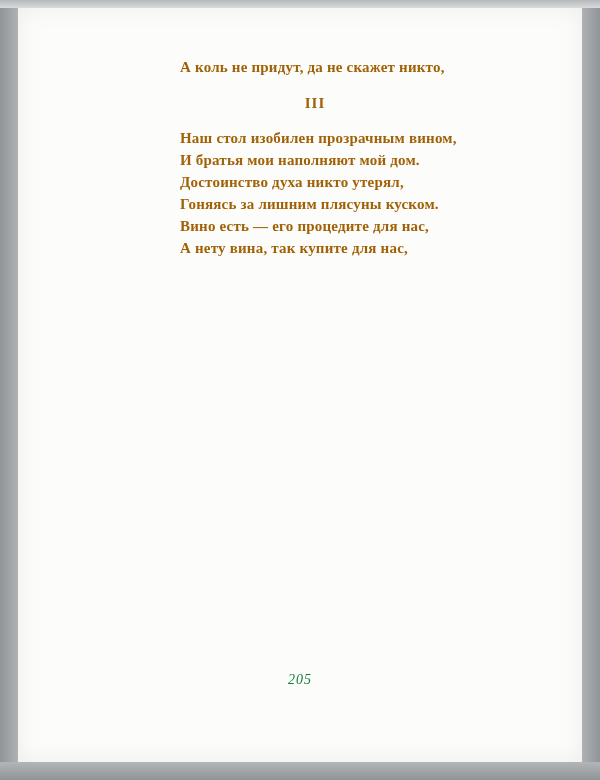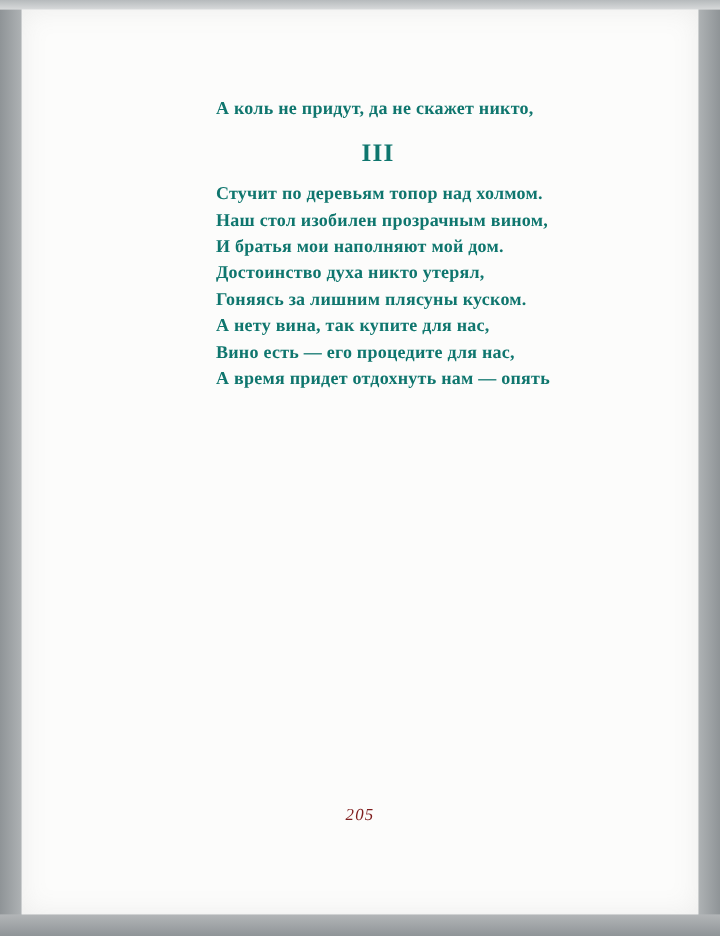--- a/index.html
+++ b/index.html
@@ -29,72 +29,70 @@
     left: 18px;
     top: 8px;
     right: 18px;
     bottom: 18px;
     background: #fcfcfb;
     box-shadow: inset 0 0 22px rgba(120,120,120,0.12);
   }
   .text-block {
     position: absolute;
     left: 180px;
-    top: 80px;
+    top: 56px;
     width: 280px;
-    color: #0f766e;
+    color: #a16207;
     font-size: 15px;
     font-weight: 600;
     letter-spacing: 0.2px;
   }
   .poem-line {
     line-height: 22px;
     white-space: nowrap;
   }
   .section-heading {
     text-align: center;
     width: 270px;
     line-height: 22px;
     margin: 14px 0 13px 0;
-    font-size: 21px;
+    font-size: 15px;
     font-weight: 600;
     letter-spacing: 1px;
   }
   .page-number {
     position: absolute;
     left: 0;
     top: 672px;
     width: 600px;
     text-align: center;
     font-size: 14px;
     font-style: italic;
     font-weight: 500;
-    color: #7f1d1d;
+    color: #15803d;
     letter-spacing: 1px;
   }
 </style>
 </head>
 <body>
 
 <div class="scan">
   <div class="page-inner"></div>
   <div class="edge edge-left"></div>
   <div class="edge edge-right"></div>
   <div class="edge edge-top"></div>
   <div class="edge edge-bottom"></div>
 
   <div class="text-block">
     <div class="poem-line">А коль не придут, да не скажет никто,</div>
 
     <div class="section-heading">III</div>
 
-    <div class="poem-line">Стучит по деревьям топор над холмом.</div>
     <div class="poem-line">Наш стол изобилен прозрачным вином,</div>
     <div class="poem-line">И братья мои наполняют мой дом.</div>
     <div class="poem-line">Достоинство духа никто утерял,</div>
     <div class="poem-line">Гоняясь за лишним плясуны куском.</div>
+    <div class="poem-line">Вино есть — его процедите для нас,</div>
     <div class="poem-line">А нету вина, так купите для нас,</div>
-    <div class="poem-line">Вино есть — его процедите для нас,</div>
-    <div class="poem-line">А время придет отдохнуть нам — опять</div>
   </div>
 
   <div class="page-number">205</div>
 </div>
 
 </body></html>

